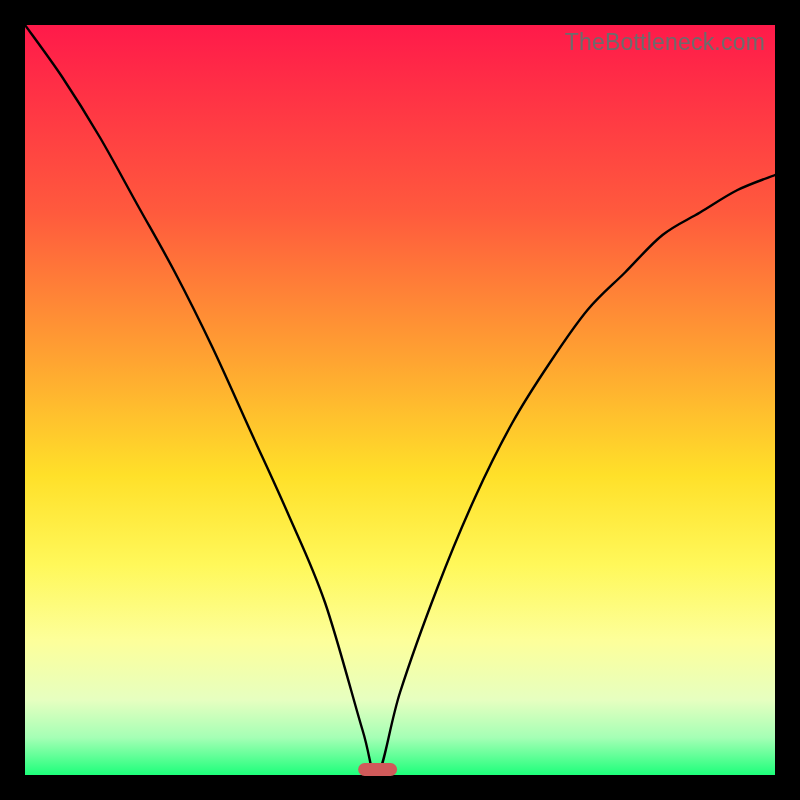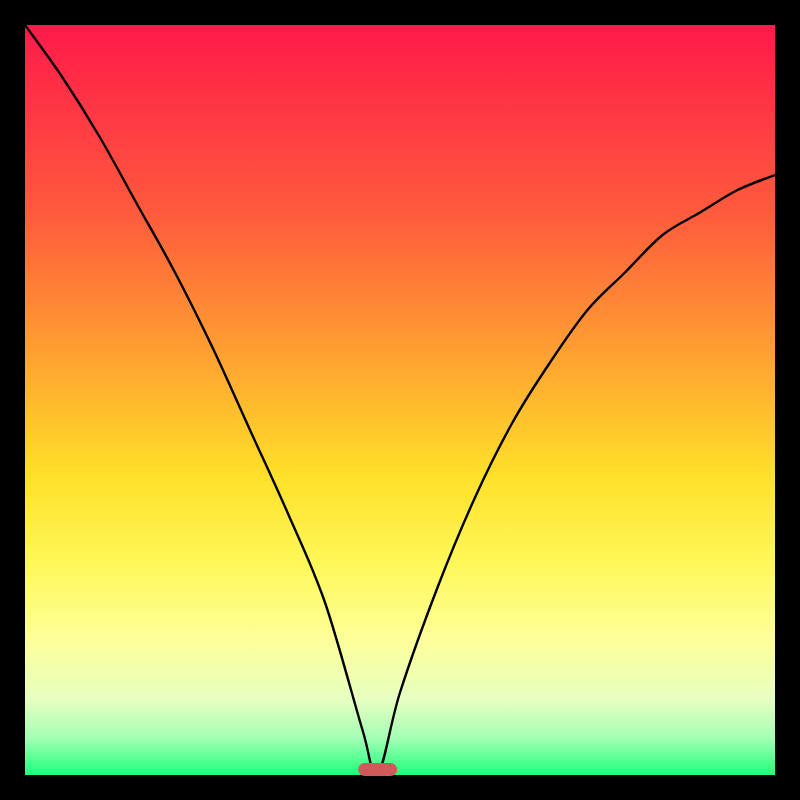--- a/index.html
+++ b/index.html
@@ -53,19 +53,20 @@
     border-radius: 7px;
     bottom: -1px;
     transform: translateX(-50%);
   }
 </style>
 </head>
 <body>
 
 <div class="frame">
 
+  <div class="watermark">TheBottleneck.com</div>
 
   <svg class="curve" viewBox="0 0 750 750" preserveAspectRatio="none">
     <path fill="none" stroke="#000" stroke-width="2.4" stroke-linecap="round" d="M 0.0 0.0 C 6.3 8.8, 25.0 33.8, 37.5 52.5 C 50.0 71.3, 62.5 91.3, 75.0 112.5 C 87.5 133.8, 100.0 157.5, 112.5 180.0 C 125.0 202.5, 137.5 223.7, 150.0 247.5 C 162.5 271.2, 175.0 296.3, 187.5 322.5 C 200.0 348.8, 212.5 377.5, 225.0 405.0 C 237.5 432.5, 250.0 458.8, 262.5 487.5 C 275.0 516.3, 287.5 541.3, 300.0 577.5 C 312.5 613.8, 328.8 676.3, 337.5 705.0 C 346.3 733.8, 346.3 756.3, 352.5 750.0 C 358.8 743.8, 365.0 698.8, 375.0 667.5 C 385.0 636.3, 400.0 595.0, 412.5 562.5 C 425.0 530.0, 437.5 500.0, 450.0 472.5 C 462.5 445.0, 475.0 420.0, 487.5 397.5 C 500.0 375.0, 512.5 356.2, 525.0 337.5 C 537.5 318.7, 550.0 300.0, 562.5 285.0 C 575.0 270.0, 587.5 260.0, 600.0 247.5 C 612.5 235.0, 625.0 220.0, 637.5 210.0 C 650.0 200.0, 662.5 195.0, 675.0 187.5 C 687.5 180.0, 700.0 171.3, 712.5 165.0 C 725.0 158.8, 743.8 152.5, 750.0 150.0"></path>
   </svg>
 
   <div class="marker" style="left: 352.5px; width: 39.75px; background: rgb(208, 90, 90);"></div>
 </div>
 
 </body></html>

